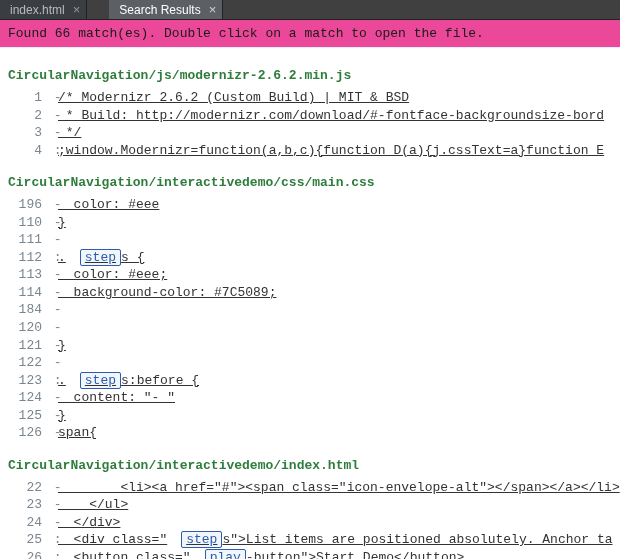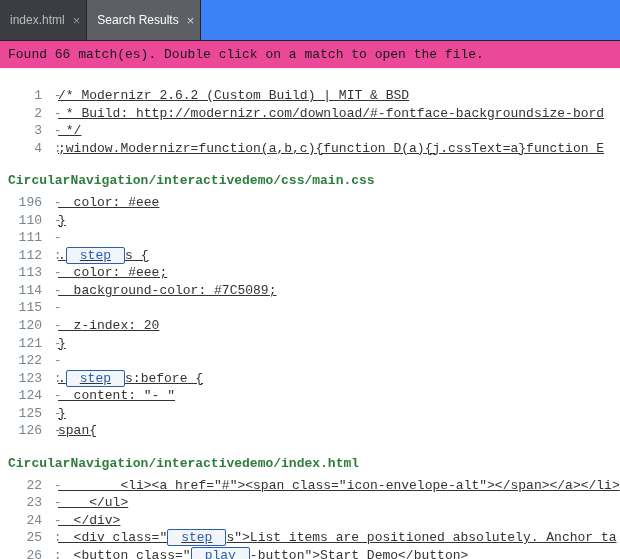--- a/index.html
+++ b/index.html
@@ -5,25 +5,26 @@
   * { box-sizing: border-box; }
   body {
     margin: 0;
     font-family: Menlo, Consolas, "Courier New", monospace;
     font-size: 13px;
     background: #fff;
     color: #333;
     overflow: hidden;
   }
   .tabbar {
-    background: #3b82f6;
+    background: #404040;
     display: flex;
     align-items: stretch;
-    height: 41px;
+    height: 20px;
     border-bottom: 1px solid #222;
+    gap: 22px;
   }
   .tab {
     display: flex;
     align-items: center;
     padding: 0 6px 0 10px;
     font-family: "Helvetica Neue", Arial, sans-serif;
     font-size: 12px;
     cursor: pointer;
     border-right: 1px solid #222;
   }
@@ -66,61 +67,63 @@
   .sep {
     width: 12px;
     color: #7a868f;
     text-align: left;
     user-select: none;
   }
   .code { color: #333; text-decoration: underline; }
   .hl {
     border: 1px solid #2a5db0;
     border-radius: 2px;
-    padding: 0 13px;
+    padding: 0 4px;
     color: #2a5db0;
     background: rgba(42,93,176,0.06);
+    margin-left: 14px;
   }
 </style>
 </head>
 <body>
 
 <div class="tabbar" id="tabbar">
     <div class="tab inactive">
       <span>index.html</span>
       <span class="close">×</span>
     </div>
     <div class="tab active">
       <span>Search Results</span>
       <span class="close">×</span>
     </div>
   </div>
 
 <div class="summary">Found 66 match(es). Double click on a match to open the file.</div>
 
 <div class="results" id="results">
     <div class="file-group">
+      <div class="file-path">CircularNavigation/js/modernizr-2.6.2.min.js</div>
       <div class="lines">
         <div class="line"><span class="ln">1</span><span class="sep"> - </span><span class="code">/* Modernizr 2.6.2 (Custom Build) | MIT &amp; BSD</span></div>
         <div class="line"><span class="ln">2</span><span class="sep"> - </span><span class="code"> * Build: http://modernizr.com/download/#-fontface-backgroundsize-bord</span></div>
         <div class="line"><span class="ln">3</span><span class="sep"> - </span><span class="code"> */</span></div>
         <div class="line"><span class="ln">4</span><span class="sep"> : </span><span class="code">;window.Modernizr=function(a,b,c){function D(a){j.cssText=a}function E</span></div>
       </div>
     </div>
     <div class="file-group">
       <div class="file-path">CircularNavigation/interactivedemo/css/main.css</div>
       <div class="lines">
         <div class="line"><span class="ln">196</span><span class="sep"> - </span><span class="code">  color: #eee</span></div>
         <div class="line"><span class="ln">110</span><span class="sep"> - </span><span class="code">}</span></div>
         <div class="line"><span class="ln">111</span><span class="sep"> - </span><span class="code"></span></div>
         <div class="line"><span class="ln">112</span><span class="sep"> : </span><span class="code">.<span class="hl">step</span>s {</span></div>
         <div class="line"><span class="ln">113</span><span class="sep"> - </span><span class="code">  color: #eee;</span></div>
         <div class="line"><span class="ln">114</span><span class="sep"> - </span><span class="code">  background-color: #7C5089;</span></div>
-        <div class="line"><span class="ln">115</span><span class="sep"> - </span></div>
-        <div class="line"><span class="ln">120</span><span class="sep"> - </span><span class="code">  z-index: 20</span></div>
+        <div class="line"><span class="ln">184</span><span class="sep"> - </span></div>
+        <div class="line"><span class="ln">120</span><span class="sep"> - </span></div>
         <div class="line"><span class="ln">121</span><span class="sep"> - </span><span class="code">}</span></div>
         <div class="line"><span class="ln">122</span><span class="sep"> - </span><span class="code"></span></div>
         <div class="line"><span class="ln">123</span><span class="sep"> : </span><span class="code">.<span class="hl">step</span>s:before {</span></div>
         <div class="line"><span class="ln">124</span><span class="sep"> - </span><span class="code">  content: "- "</span></div>
         <div class="line"><span class="ln">125</span><span class="sep"> - </span><span class="code">}</span></div>
         <div class="line"><span class="ln">126</span><span class="sep"> - </span><span class="code">span{</span></div>
       </div>
     </div>
     <div class="file-group">
       <div class="file-path">CircularNavigation/interactivedemo/index.html</div>

